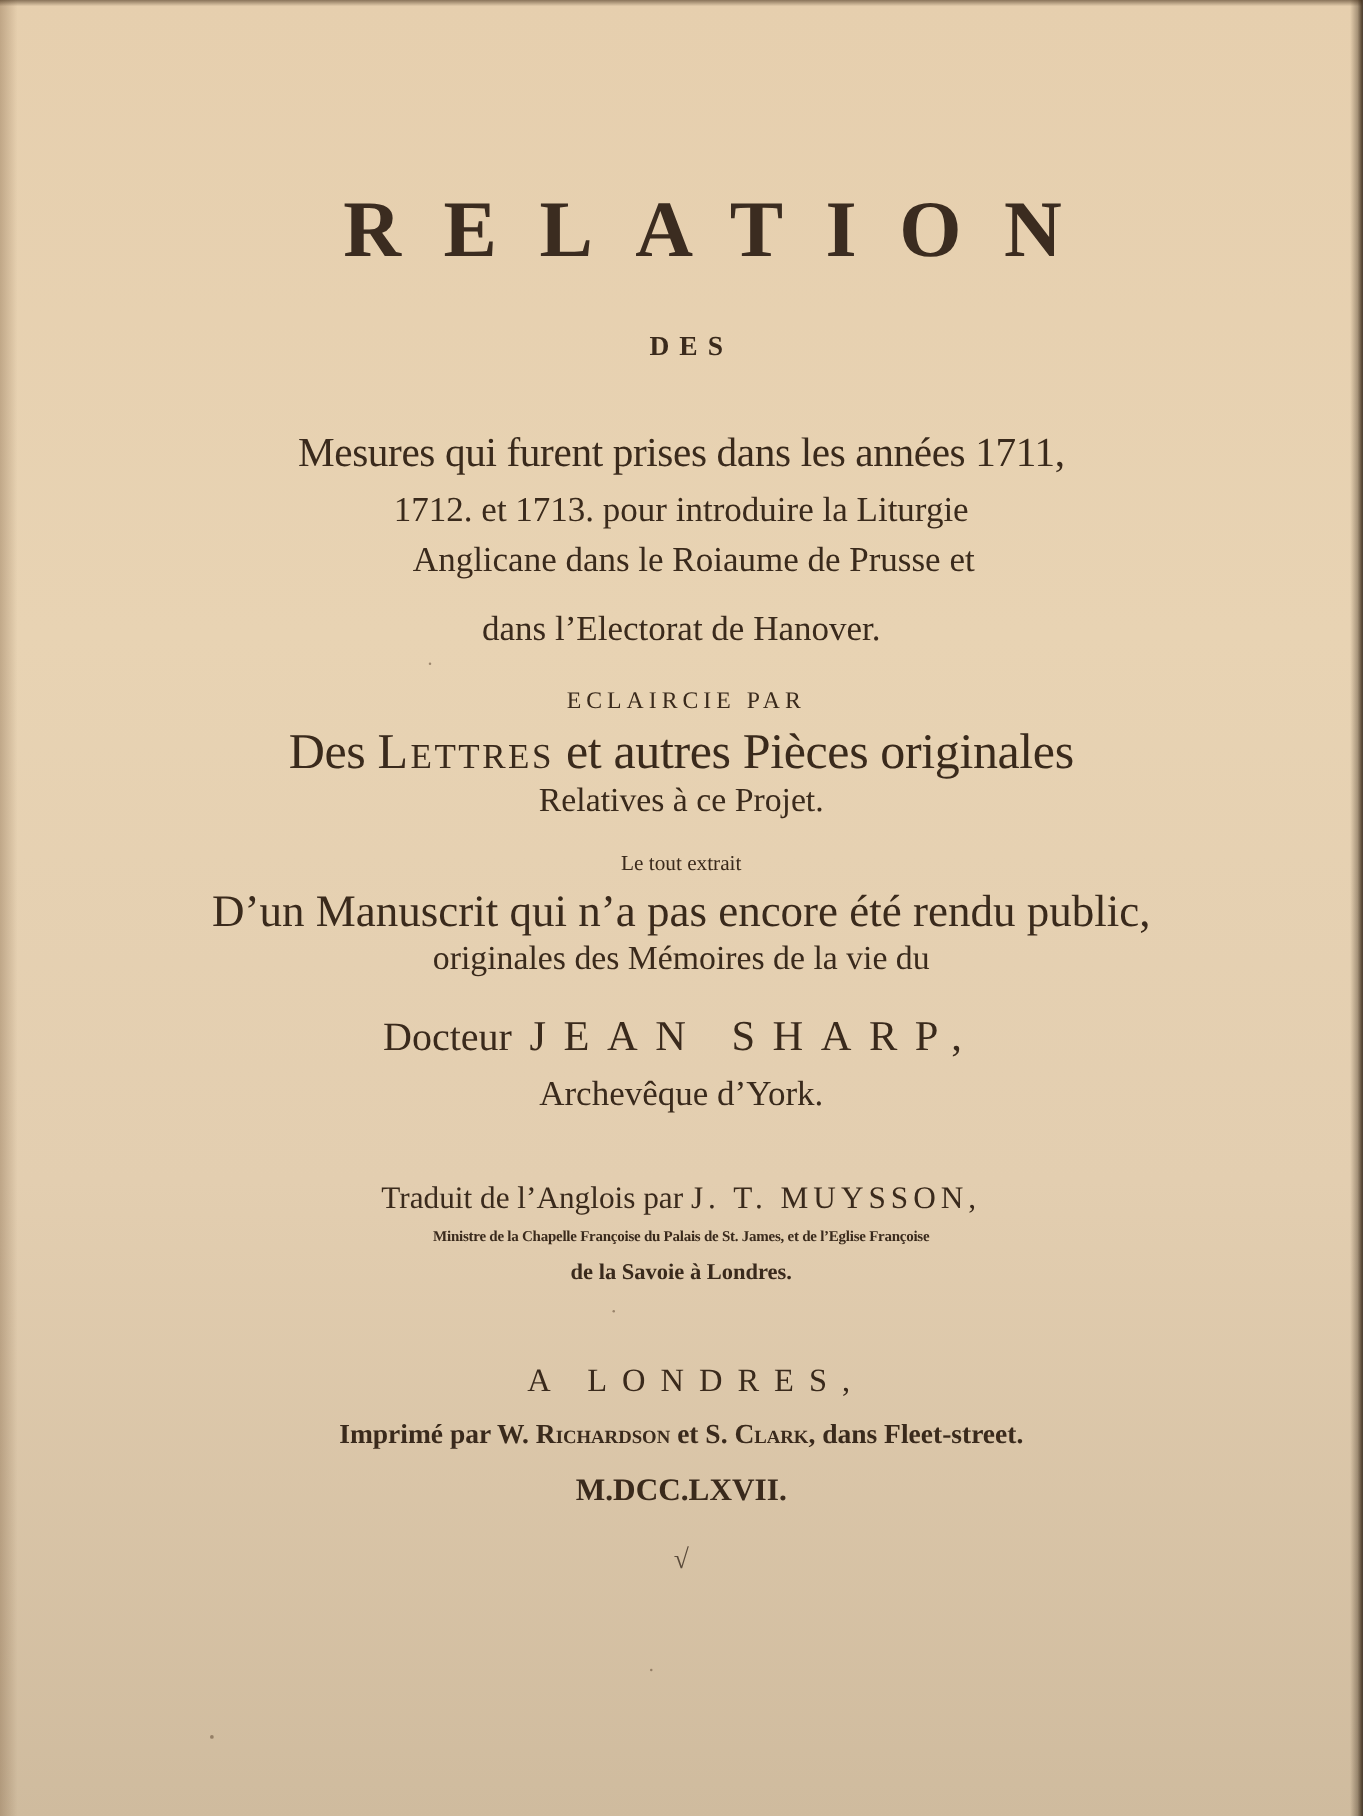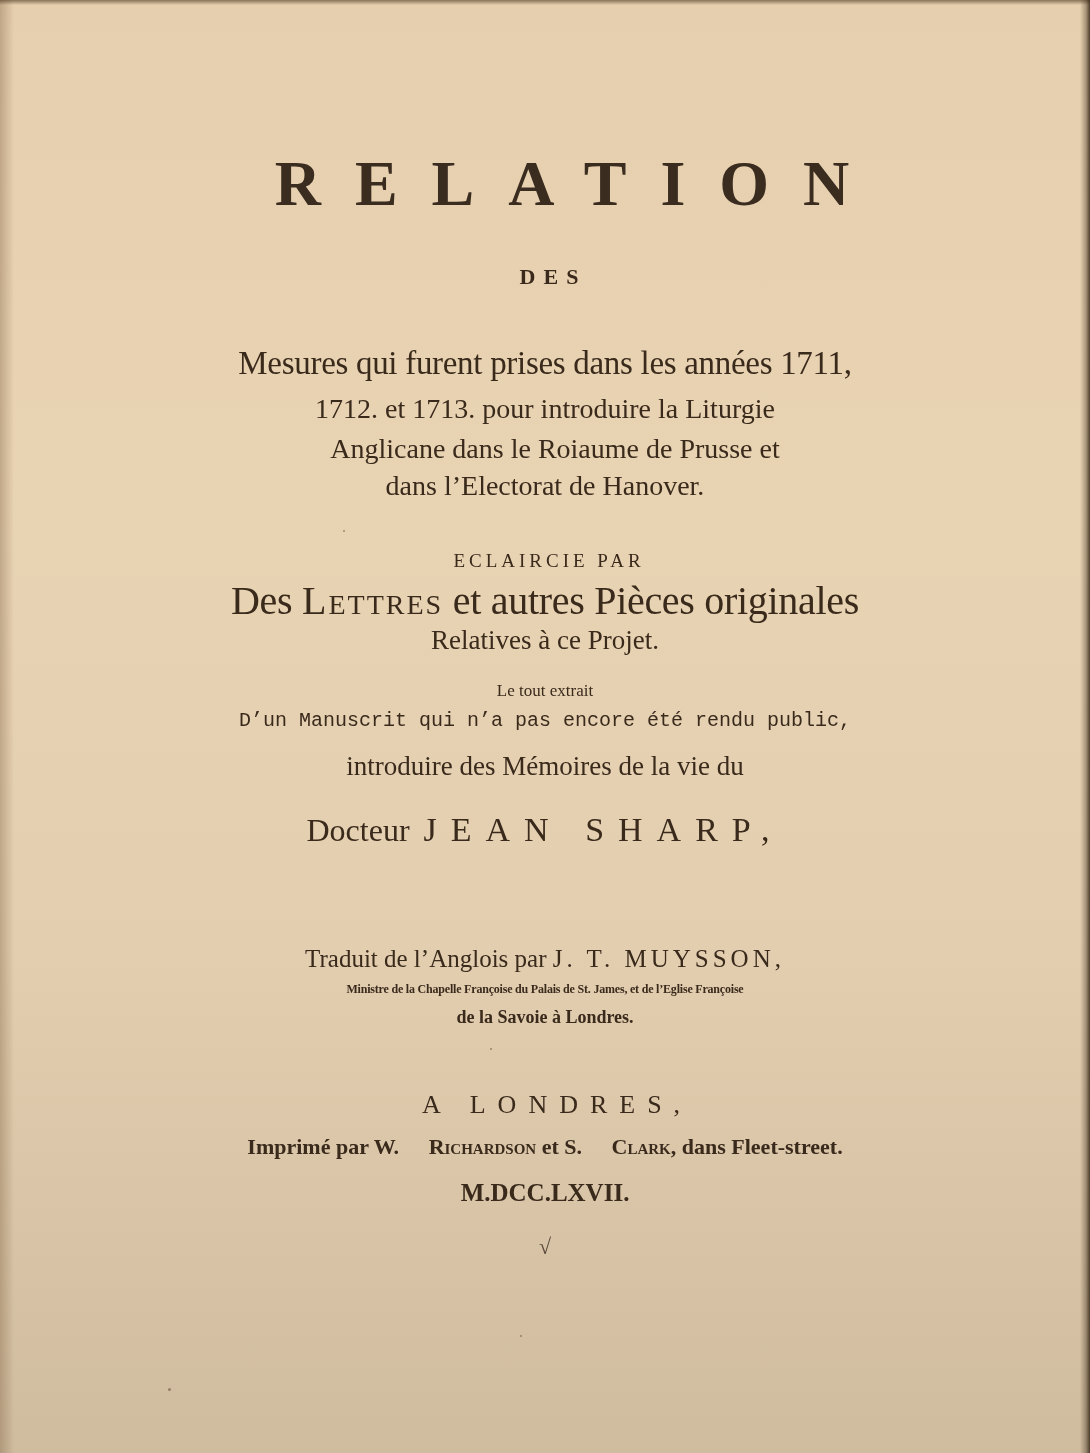--- a/index.html
+++ b/index.html
@@ -48,47 +48,47 @@
       padding-left: 8px;
       font-weight: bold;
     }
     .subject {
       font-size: 31px;
       color: #3a2a1c;
     }
     .s1 { top: 347px; font-size: 33px; letter-spacing: -0.3px; }
     .s2 { top: 395px; font-size: 28px; }
     .s3 { top: 435px; font-size: 28px; padding-left: 10px; }
-    .s4 { top: 472px; font-size: 28px; }
+    .s4 { top: 490px; font-size: 28px; }
     .eclaircie {
       top: 551px;
       font-size: 19px;
       letter-spacing: 4px;
       padding-left: 4px;
     }
     .lettres { top: 581px; font-size: 40px; letter-spacing: -0.3px; }
     .relatives { top: 627px; font-size: 27px; }
     .tout { top: 682px; font-size: 17px; }
-    .manuscrit { top: 711px; font-size: 20px; font-family: Liberation Mono, monospace; }
+    .manuscrit { top: 711px; font-size: 36px; }
     .contenant { top: 753px; font-size: 27px; }
     .docteur { top: 813px; font-size: 32px; }
     .docteur .sp { letter-spacing: 14px; font-size: 34px; margin-left: 14px; }
     .archeveque { top: 862px; font-size: 28px; }
     .traduit { top: 946px; font-size: 25px; }
     .traduit .caps { letter-spacing: 4px; }
     .ministre { top: 983px; font-size: 12px; font-weight: bold; letter-spacing: -0.2px; }
     .savoie { top: 1008px; font-size: 18px; font-weight: bold; }
     .londres {
       top: 1092px;
       font-size: 26px;
       letter-spacing: 12px;
       padding-left: 12px;
     }
     .imprime { top: 1136px; font-size: 22px; font-weight: bold; }
-    .imprime .sc { font-variant: small-caps; margin-left: 24px; }
+    .imprime .sc { font-variant: small-caps; }
     .date { top: 1180px; font-size: 25px; font-weight: bold; }
     .mark { top: 1236px; font-size: 22px; color: #5a4a3a; }
     .speck {
       position: absolute;
       width: 3px;
       height: 3px;
       border-radius: 50%;
       background: #6b5540;
       opacity: 0.6;
     }
@@ -108,25 +108,26 @@
 
   <div class="line eclaircie">ECLAIRCIE PAR</div>
 
   <div class="line lettres">
     <span>Des </span><span style="font-variant: small-caps; letter-spacing: 2px;">Lettres</span><span> et autres Pièces originales</span>
   </div>
 
   <div class="line relatives">Relatives à ce Projet.</div>
   <div class="line tout">Le tout extrait</div>
   <div class="line manuscrit">D’un Manuscrit qui n’a pas encore été rendu public,</div>
-  <div class="line contenant">introduire des Mémoires de la vie du</div>
+  <div class="line contenant">originales des Mémoires de la vie du</div>
 
   <div class="line docteur">
     <span>Docteur</span><span class="sp">JEAN SHARP,</span>
   </div>
+  <div class="line archeveque">Archevêque d’York.</div>
 
   <div class="line traduit">
     <span>Traduit de l’Anglois par </span><span class="caps">J. T. MUYSSON,</span>
   </div>
   <div class="line ministre">Ministre de la Chapelle Françoise du Palais de St. James, et de l’Eglise Françoise</div>
   <div class="line savoie">de la Savoie à Londres.</div>
 
   <div class="line londres">A LONDRES,</div>
   <div class="line imprime">
     <span>Imprimé par W. </span><span class="sc">Richardson</span><span> et S. </span><span class="sc">Clark</span><span>, dans Fleet-street.</span>

